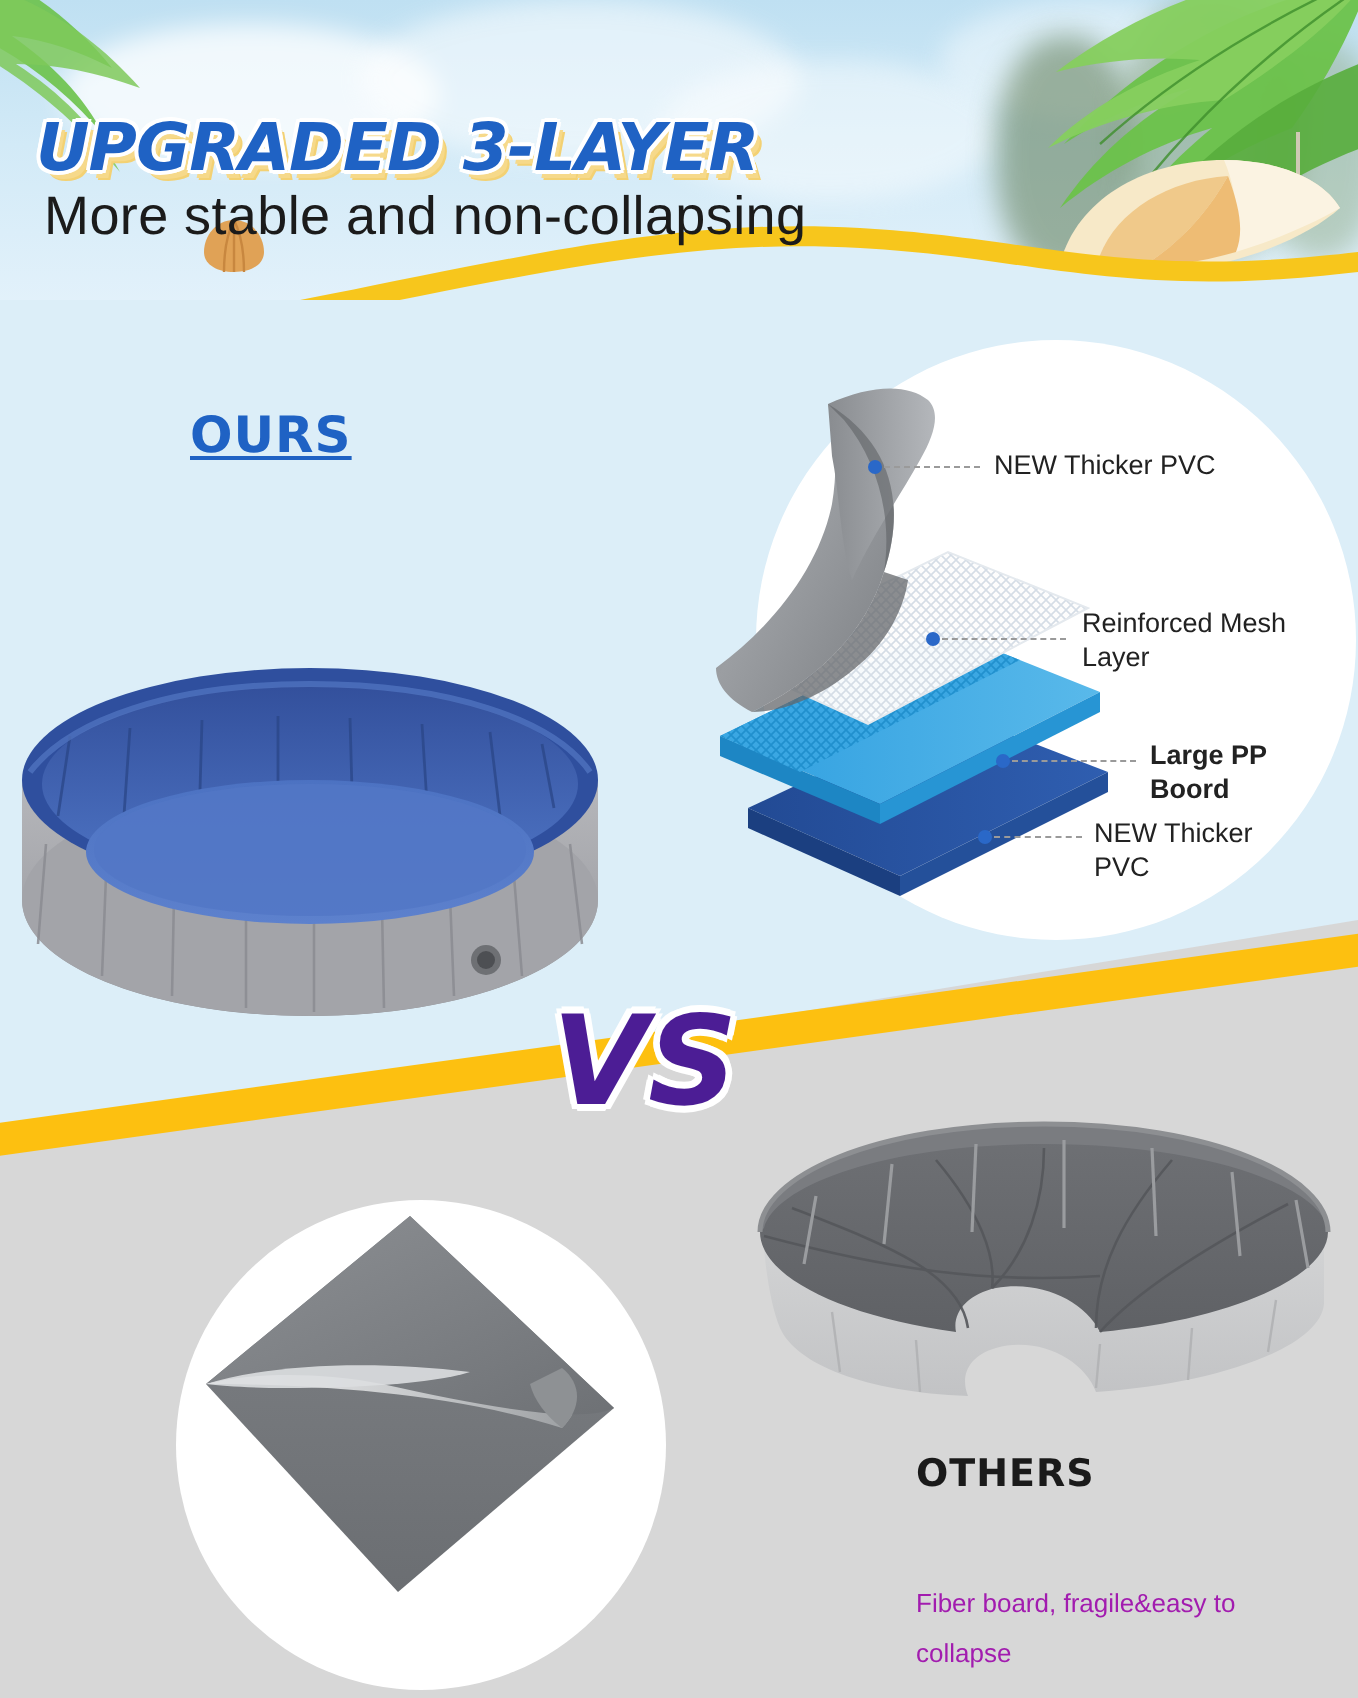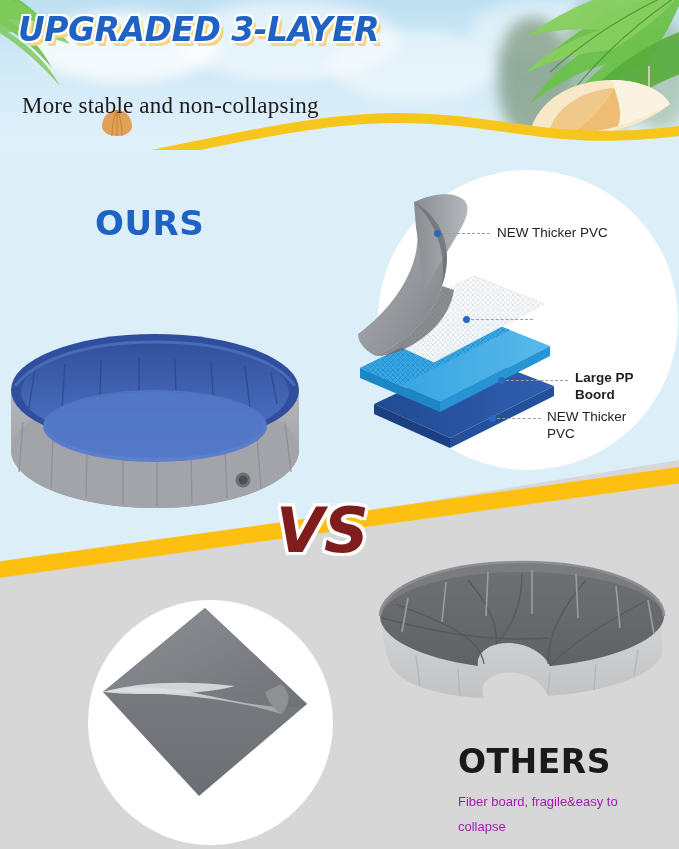--- a/index.html
+++ b/index.html
@@ -29,42 +29,42 @@
 
   .wave-yellow{position:absolute;left:0;top:92px;width:679px;height:90px;}
 
   
   .title-wrap{position:absolute;left:18px;top:10px;width:470px;z-index:8;}
   .title-line{font-family:"DejaVu Sans",sans-serif;font-weight:bold;font-style:italic;
     font-size:33px;letter-spacing:-.5px;line-height:39px;color:#1f62c4;
     text-shadow:
       -1.6px -1.6px 0 #fff, 1.6px -1.6px 0 #fff, -1.6px 1.6px 0 #fff, 1.6px 1.6px 0 #fff,
       0 -2px 0 #fff, 0 2px 0 #fff, -2px 0 0 #fff, 2px 0 0 #fff,
-      3px 4px 0 #f6d98a, 4px 5px 0 #f3d173;}
+      3px 4px 0 #f6d98a, 4px 5px 0 #f3d173; margin-top: 44px;}
   .subtitle{position:absolute;left:22px;top:93px;z-index:8;
-    font-family:Liberation Serif, serif;font-size:23px;color:#1b1b1b;letter-spacing:.2px;}
+    font-family:Liberation Sans, sans-serif;font-size:27px;color:#1b1b1b;letter-spacing:.2px;}
 
   
   .ours-title{position:absolute;left:95px;top:203px;z-index:6;
-    font-family:"DejaVu Sans",sans-serif;font-weight:bold;font-size:34px;
-    letter-spacing:.5px;color:#1f62c4;}
+    font-family:"DejaVu Sans",sans-serif;font-weight:bold;font-size:25px;
+    letter-spacing:.5px;color:#1f62c4;text-decoration:underline;}
   .ours-desc{position:absolute;left:95px;top:240px;width:200px;z-index:6;
     font-family:"Liberation Sans",sans-serif;font-size:18.5px;line-height:25px;color:#3a3a3a;}
 
   
   .others-title{position:absolute;left:458px;top:726px;z-index:6;
-    font-family:"DejaVu Sans",sans-serif;font-weight:bold;font-size:33px;
-    letter-spacing:.5px;color:#1a1a1a;margin-top:16px;}
+    font-family:"DejaVu Sans",sans-serif;font-weight:bold;font-size:19px;
+    letter-spacing:.5px;color:#1a1a1a;}
   .others-desc{position:absolute;left:458px;top:789px;width:190px;z-index:6;
     font-family:"Liberation Sans",sans-serif;font-size:13px;line-height:25px;color:#a21caf;}
 
   
   .vs-badge{position:absolute;left:276px;top:500px;z-index:12;
     font-family:"DejaVu Sans",sans-serif;font-weight:bold;font-style:italic;
-    font-size:62px;line-height:62px;color:#7f1d1d;
+    font-size:62px;line-height:62px;color:#4c1d95;
     text-shadow:
       -2.6px -2.6px 0 #fff,2.6px -2.6px 0 #fff,-2.6px 2.6px 0 #fff,2.6px 2.6px 0 #fff,
       0 -3.4px 0 #fff,0 3.4px 0 #fff,-3.4px 0 0 #fff,3.4px 0 0 #fff;}
 
   
   .circle-white{position:absolute;border-radius:50%;background:#fff;}
 
   
   .lead-label{position:absolute;z-index:9;font-family:"Liberation Sans",sans-serif;
     font-size:13.5px;line-height:16.5px;color:#222;}
@@ -242,20 +242,21 @@
     <path d="M84 96 C74 128 50 150 18 166 C34 166 54 158 72 142 C86 130 94 114 96 100 Z" fill="#64676b" opacity=".75"></path>
     <path d="M56 12 C86 30 96 60 84 96 C88 70 82 42 64 20 Z" fill="#5f6265" opacity=".6"></path>
   </svg>
 
   <div class="lead-dot" style="left:434px;top:230px;"></div>
   <div class="lead-line" style="left:442px;top:233px;width:48px;"></div>
   <div class="lead-label" style="left:497px;top:225px;width:120px;">NEW Thicker PVC</div>
 
   <div class="lead-dot" style="left:463px;top:316px;"></div>
   <div class="lead-line" style="left:471px;top:319px;width:62px;"></div>
+  <div class="lead-label" style="left:541px;top:304px;width:110px;">Reinforced Mesh Layer</div>
 
   <div class="lead-dot" style="left:498px;top:377px;"></div>
   <div class="lead-line" style="left:506px;top:380px;width:62px;"></div>
   <div class="lead-label" style="left:575px;top:370px;width:95px;font-weight:bold;">Large PP Boord</div>
 
   <div class="lead-dot" style="left:489px;top:415px;"></div>
   <div class="lead-line" style="left:497px;top:418px;width:44px;"></div>
   <div class="lead-label" style="left:547px;top:409px;width:80px;">NEW Thicker PVC</div>
 
   <div class="vs-badge">VS</div>

